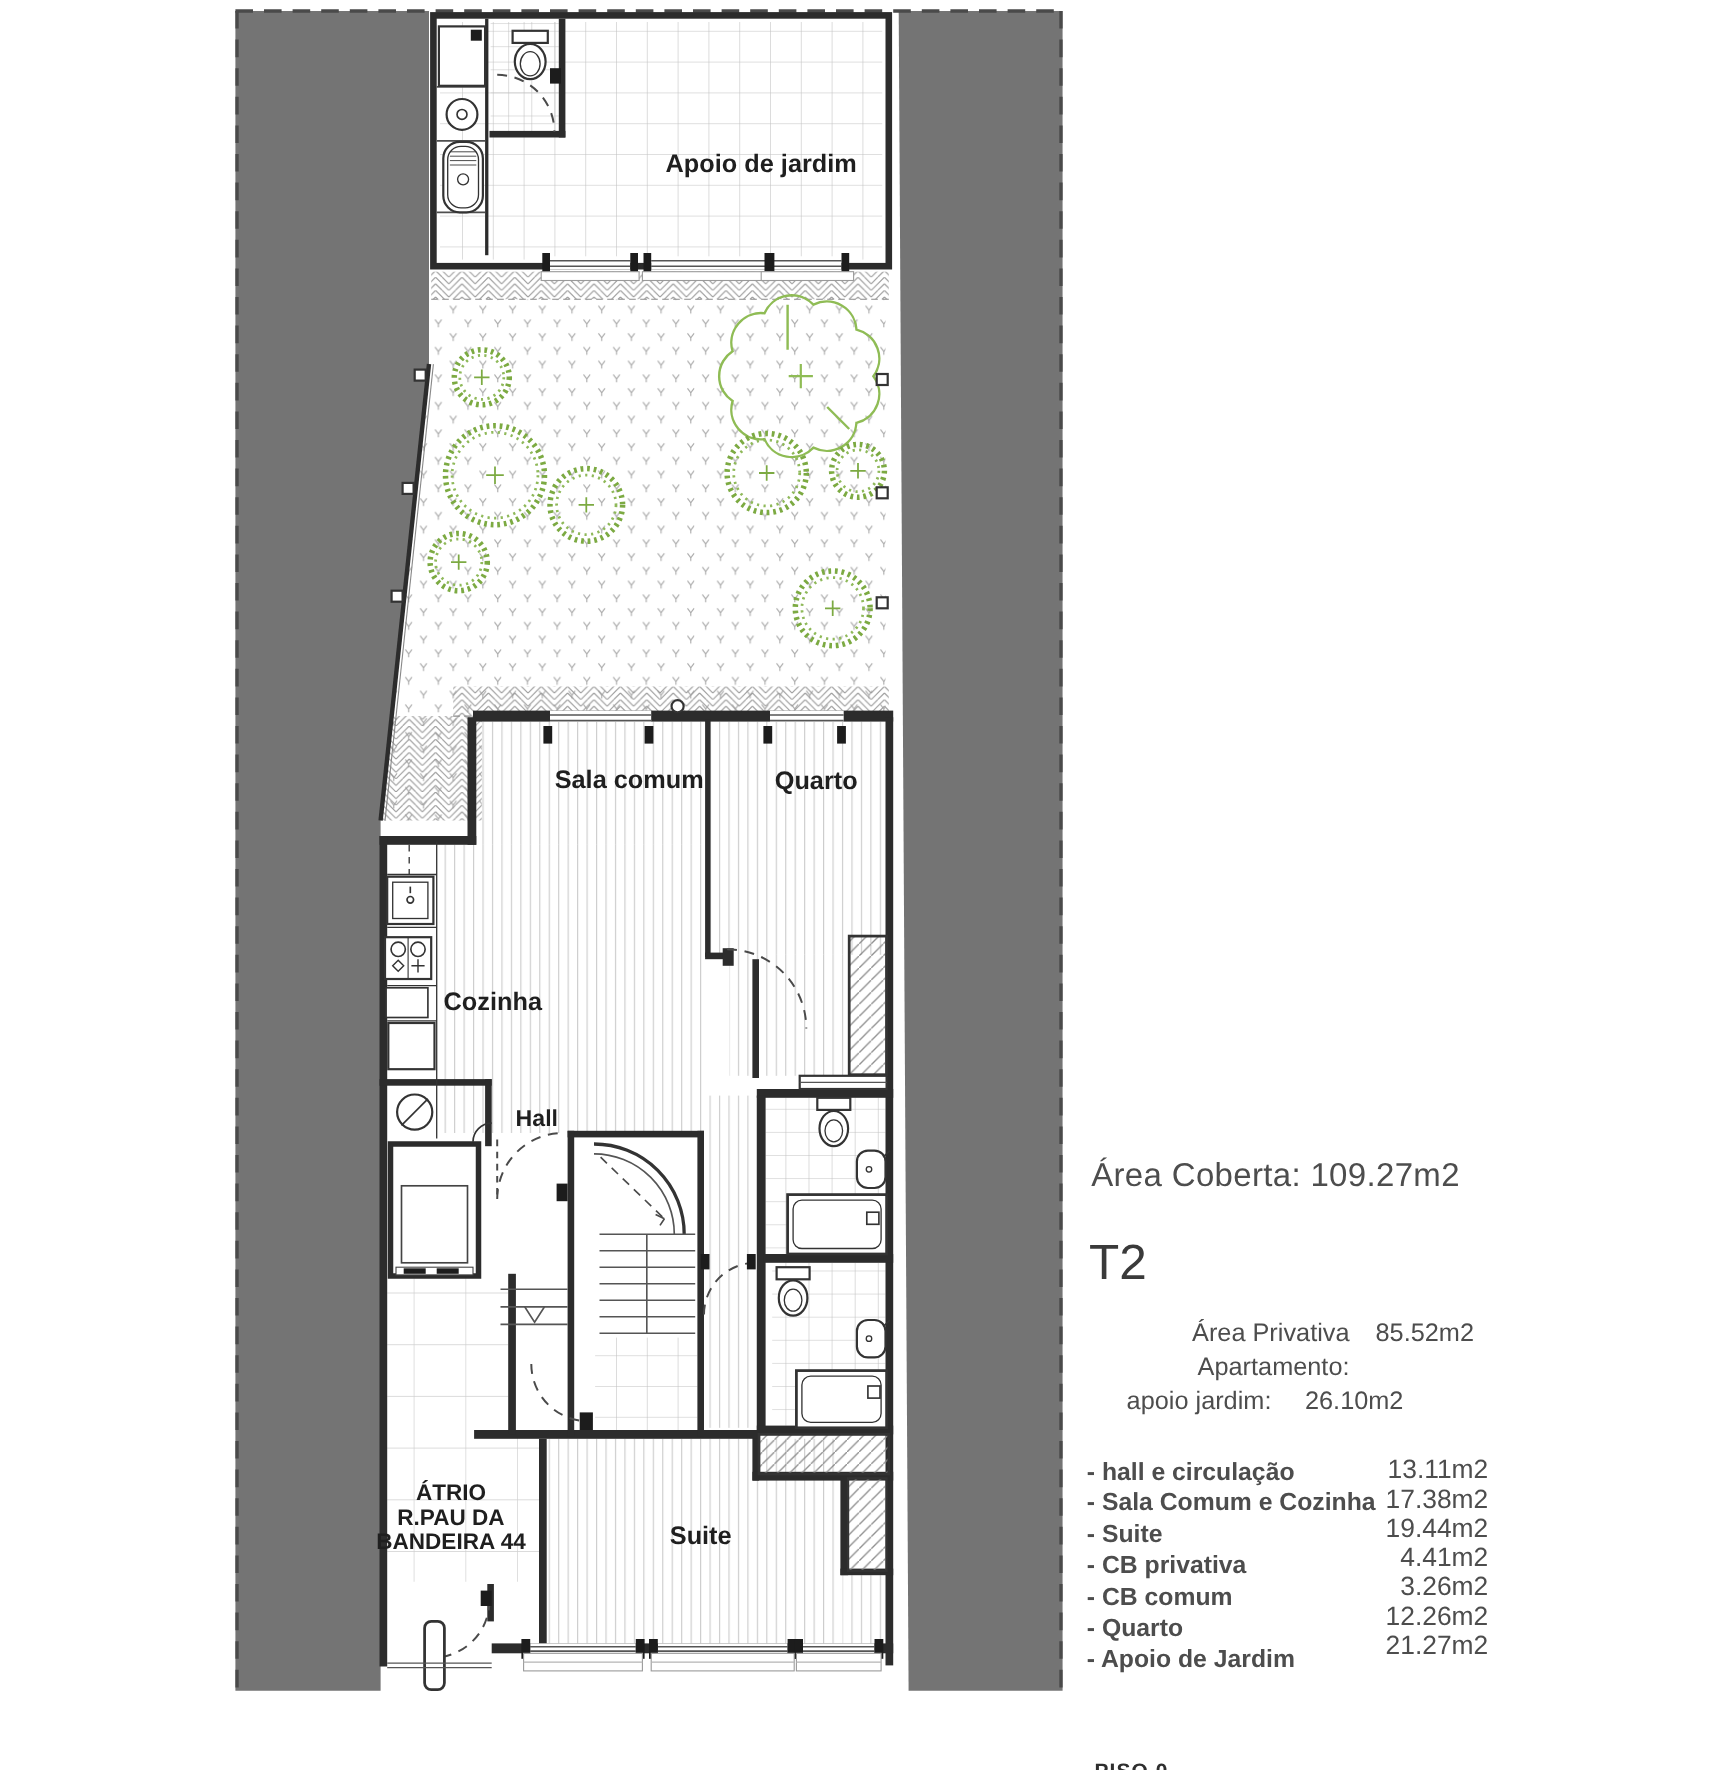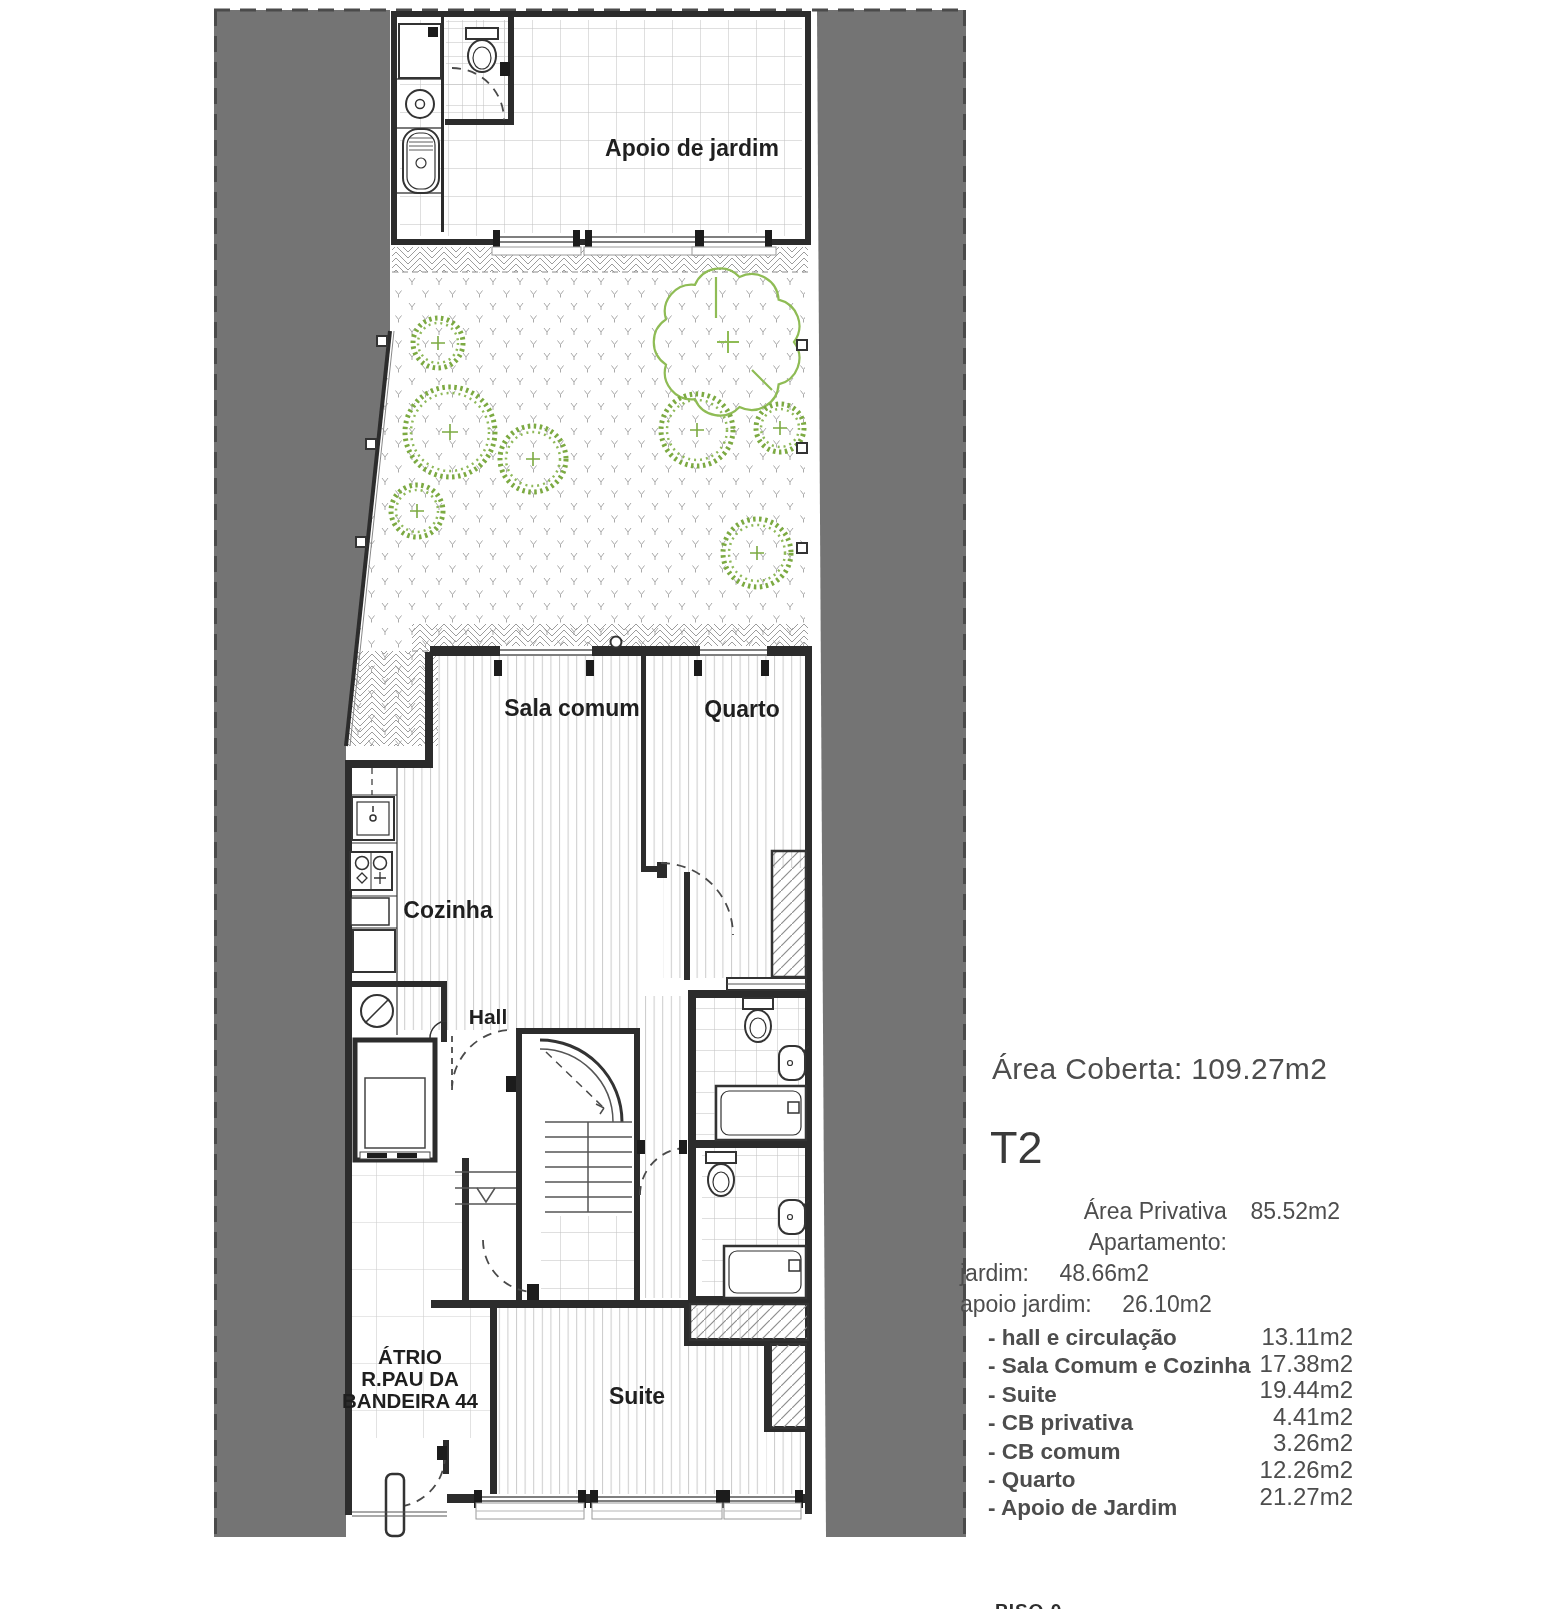--- a/index.html
+++ b/index.html
@@ -4,21 +4,21 @@
 <style>
   html,body{margin:0;padding:0;background:#ffffff;font-family:"Liberation Sans",sans-serif;}
   .page{position:relative;width:1556px;height:1609px;background:#fff;overflow:hidden;border-radius:32px;}
   .page svg{position:absolute;left:0;top:0;}
   svg text{font-family:"Liberation Sans",sans-serif;font-weight:700;fill:#1f1f1f;}
   
   .info-text{position:absolute;color:#4d4d4d;}
   .area-coberta{left:992px;top:1052px;font-size:30px;letter-spacing:.3px;}
   .typology{left:990px;top:1122px;font-size:45px;font-weight:400;color:#3a3a3a;}
   .private-block{left:960px;top:1196px;width:380px;}
-  .private-row{display:flex;justify-content:flex-start;line-height:31px;font-size:23px;}
+  .private-row{display:flex;justify-content:center;line-height:31px;font-size:23px;}
   .private-row .pl{text-align:right;}
   .private-row .pv{width:100px;text-align:right;margin-left:20px;}
   .room-labels{left:988px;top:1324px;font-size:22.5px;}
   .room-labels div{line-height:28.4px;font-weight:bold;}
   .room-values{left:1225px;top:1324px;width:128px;text-align:right;font-size:24px;}
   .room-values div{line-height:26.6px;}
   .floor-label{left:995px;top:1580px;font-size:19px;font-weight:700;color:#2e2e2e;letter-spacing:1px;margin-top:20px;}
 </style>
 </head>
 <body>
@@ -397,24 +397,20 @@
 </svg>
 
 <div>
   <div class="info-text area-coberta">Área Coberta: 109.27m2</div>
   <div class="info-text typology">T2</div>
 
   <div class="info-text private-block">
     <div class="private-row">
       <span class="pl">Área Privativa Apartamento:</span>
       <span class="pv">85.52m2</span>
-    </div>
-    <div class="private-row">
-      <span class="pl">jardim:</span>
-      <span class="pv">48.66m2</span>
     </div>
     <div class="private-row">
       <span class="pl">apoio jardim:</span>
       <span class="pv">26.10m2</span>
     </div>
   </div>
 
   <div class="info-text room-labels">
     <div>- hall e circulação</div>
     <div>- Sala Comum e Cozinha</div>

